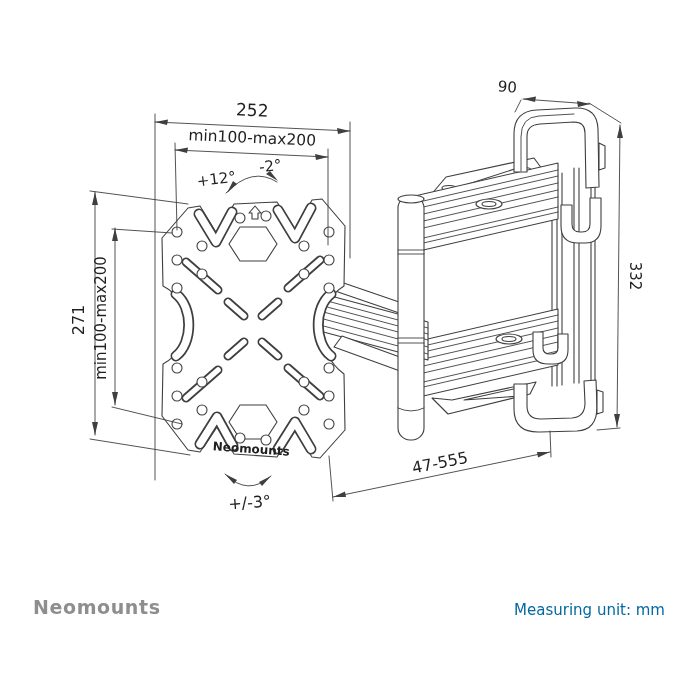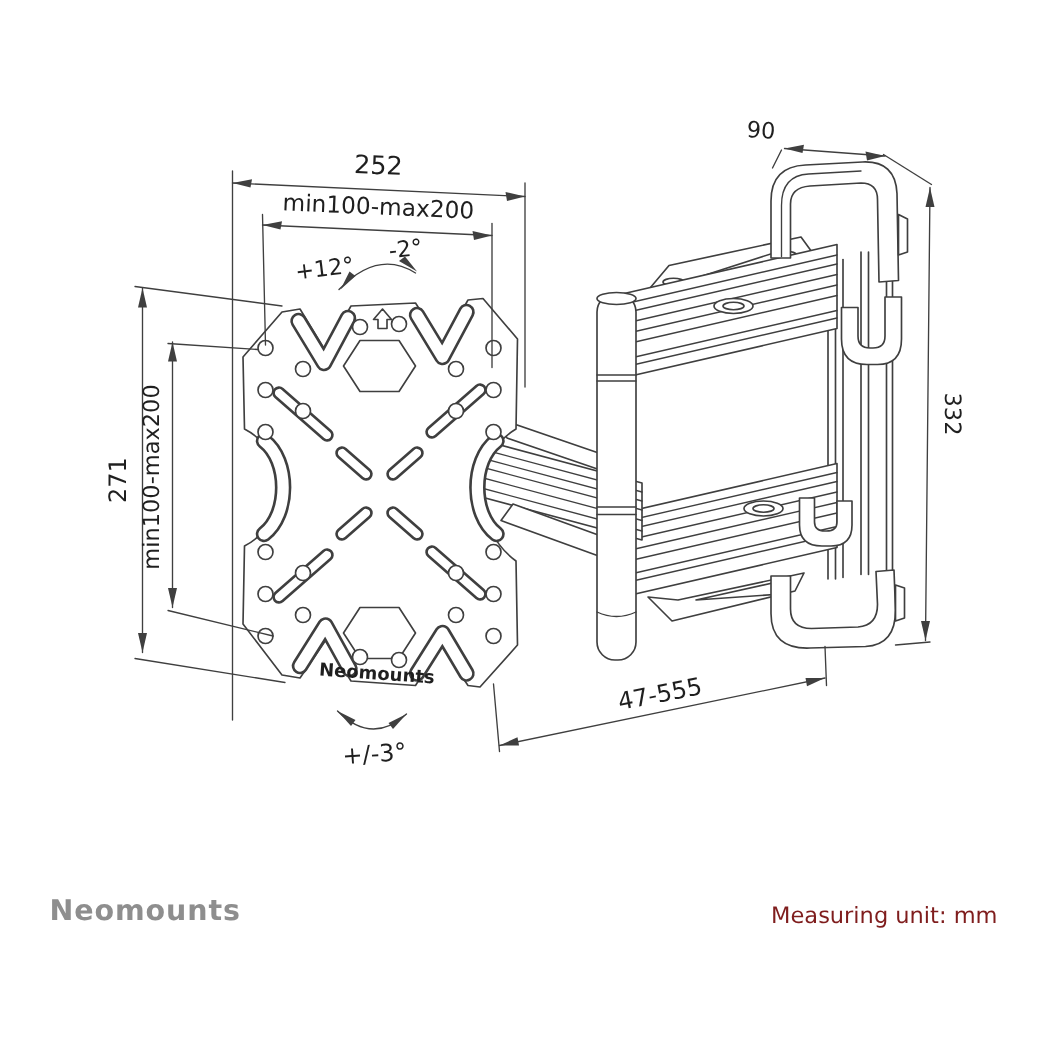--- a/index.html
+++ b/index.html
@@ -14,21 +14,21 @@
   svg *{vector-effect:non-scaling-stroke;}
   .ln{stroke:var(--line);stroke-width:1.1;fill:none;stroke-linecap:round;stroke-linejoin:round;}
   .lnthin{stroke:var(--line);stroke-width:0.9;fill:none;stroke-linecap:round;}
   .part{stroke:var(--line);stroke-width:1.1;fill:#ffffff;stroke-linejoin:round;}
   .slot-o{stroke:var(--line);fill:none;stroke-linecap:round;stroke-linejoin:round;}
   .slot-i{stroke:#ffffff;fill:none;stroke-linecap:round;stroke-linejoin:round;}
   .arrow{fill:var(--line);stroke:none;}
   .dimtext{fill:var(--text);font-family:"DejaVu Sans","Liberation Sans",sans-serif;}
   .footer-logo{position:absolute;left:33px;top:596px;font-size:19px;font-weight:600;
                letter-spacing:0.6px;color:var(--brand);}
-  .footer-note{position:absolute;right:35px;top:601px;font-size:15px;color:#7f1d1d;text-align:center;}
+  .footer-note{position:absolute;right:35px;top:601px;font-size:15px;color:#0369a1;text-align:center;}
 </style>
 </head>
 <body>
 
 <div id="stage">
 
 <svg width="700" height="700" viewBox="0 0 700 700">
 
   <g>
     <path class="ln" d="M552 170 L552 386"></path>

